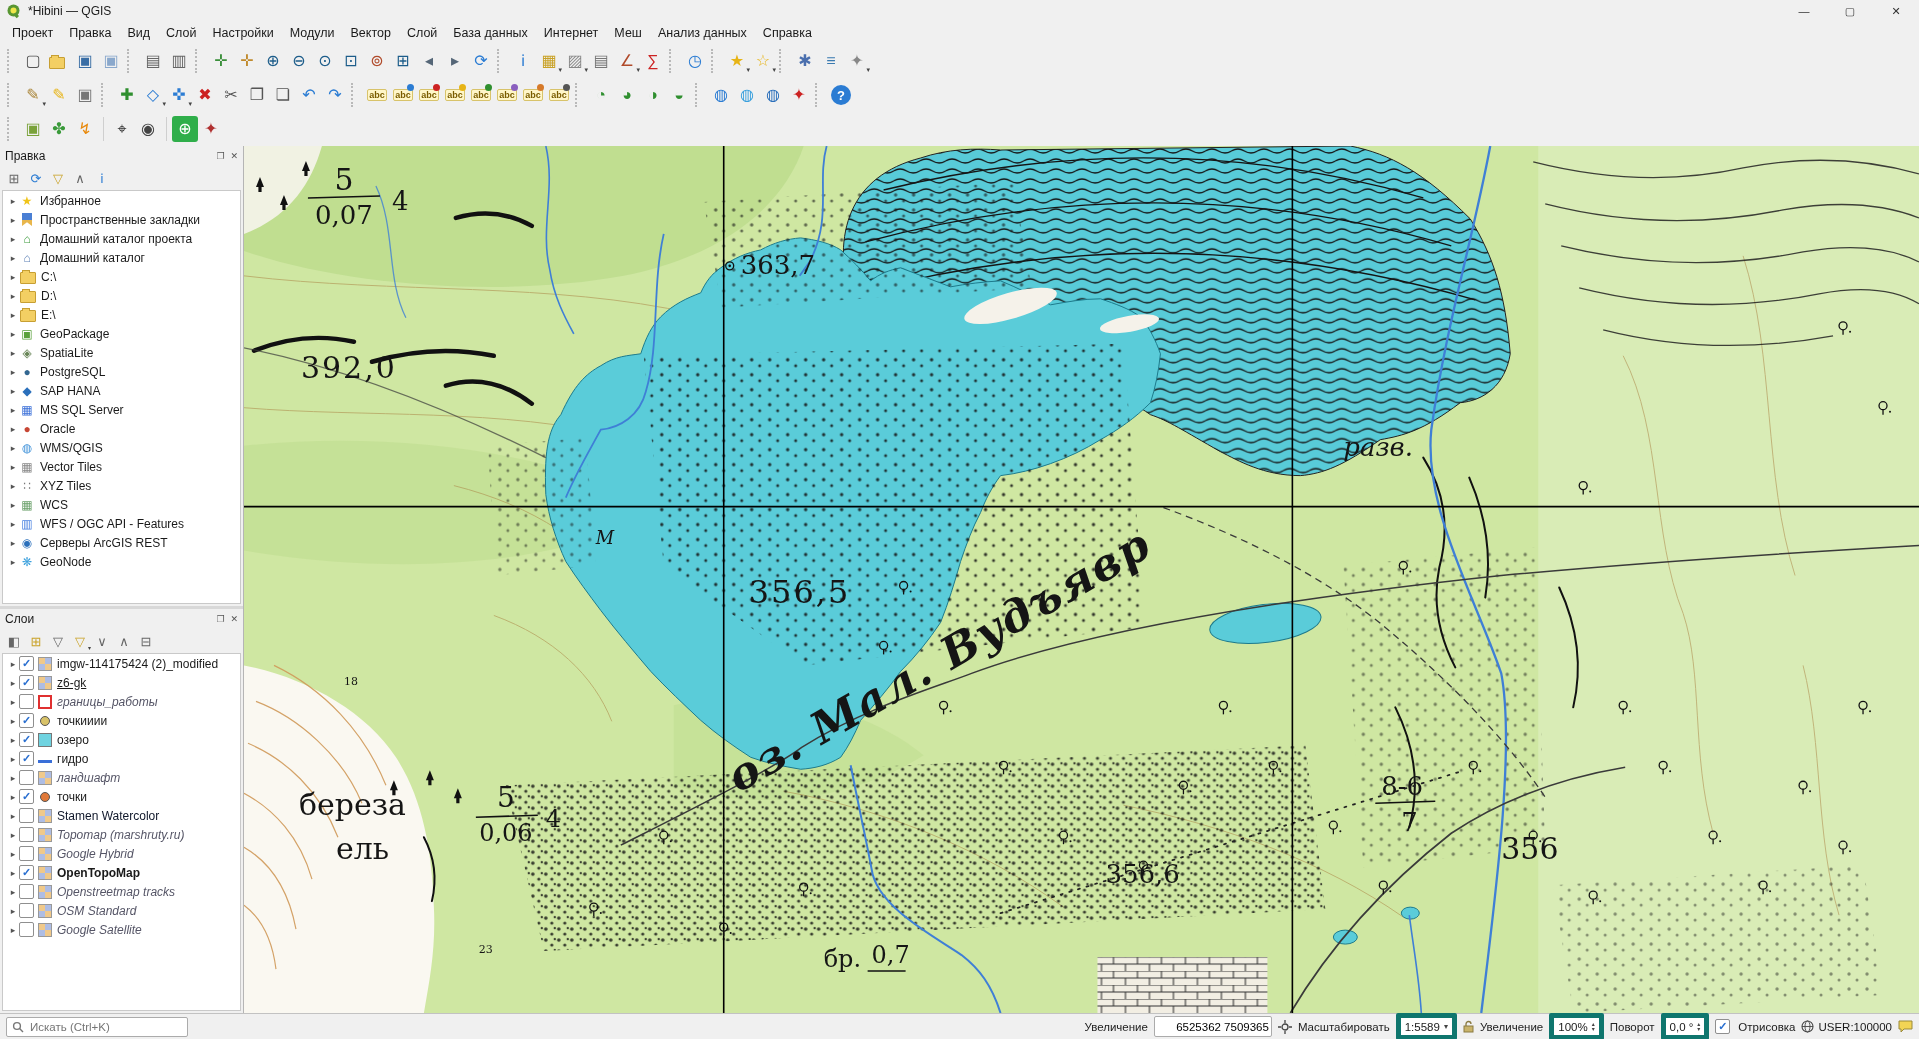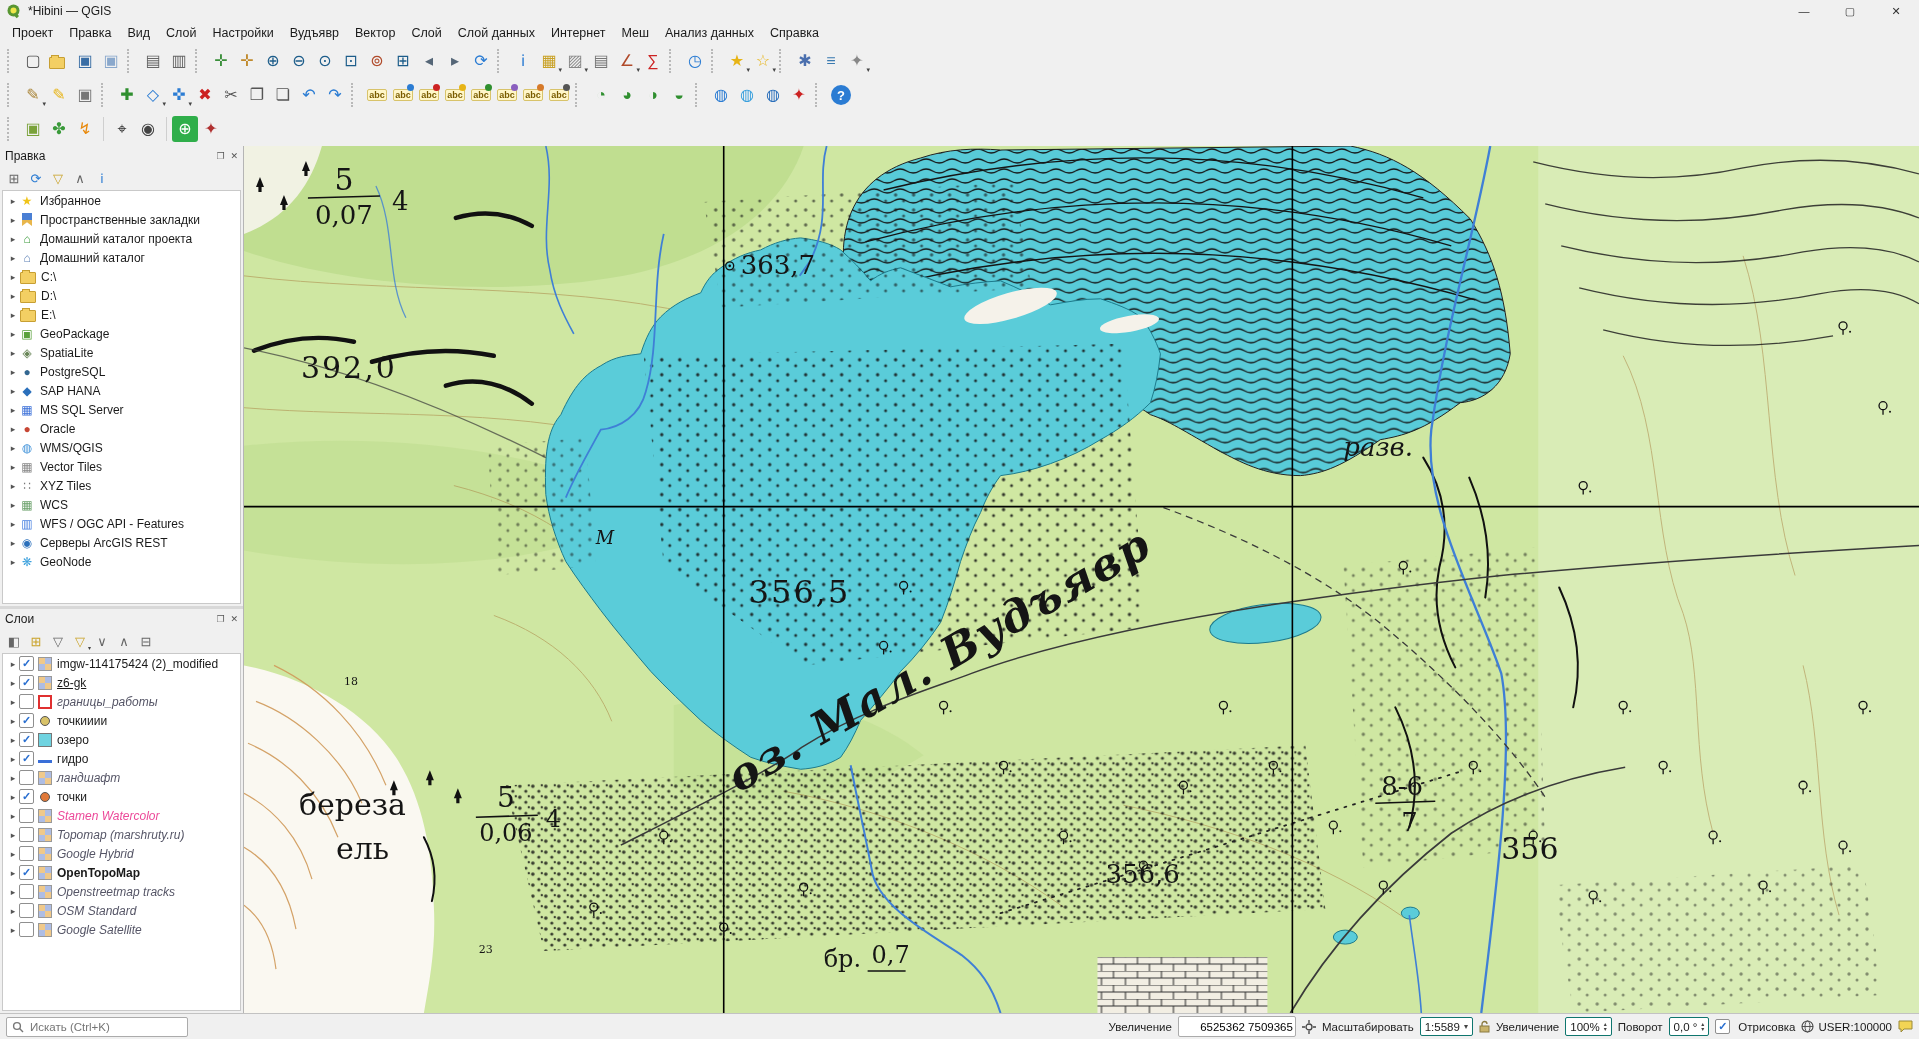--- a/index.html
+++ b/index.html
@@ -59,21 +59,21 @@
   #map-svg{position:absolute;inset:0;width:100%;height:100%;}
   #map-svg text{font-family:"DejaVu Serif","Liberation Serif",serif;fill:#151515;}
   
   .statusbar{height:25px;display:flex;align-items:center;gap:7px;padding:0 6px;background:#f0f0f0;border-top:1px solid #c2c2c2;font-size:11.5px;flex:none;}
   .sb-search{display:flex;align-items:center;gap:4px;background:#fff;border:1px solid #ababab;border-radius:2px;height:18px;padding:0 5px;width:170px;}
   .sb-search input{border:none;outline:none;width:100%;font-size:11.5px;font-family:"Liberation Sans",sans-serif;background:transparent;color:#333;}
   .sb-right{margin-left:auto;display:flex;align-items:center;gap:6px;}
   .sb-label{color:#222;}
   .sb-input{height:17px;border:1px solid #ababab;border-radius:2px;background:#fff;font-size:11.5px;font-family:"Liberation Sans",sans-serif;text-align:center;}
   .coords{width:112px;text-align:right;}
-  .sb-combo{display:flex;align-items:center;gap:4px;background:#fff;border:1px solid #0f766e;border-radius:2px;height:17px;padding:0 4px;}
+  .sb-combo{display:flex;align-items:center;gap:4px;background:#fff;border:5px solid #0f766e;border-radius:2px;height:17px;padding:0 4px;}
   .sb-combo .dd{font-size:8px;color:#444;}
   .spinners{display:flex;flex-direction:column;font-size:6px;line-height:5px;color:#444;}
   .sb-check{display:flex;align-items:center;gap:4px;}
   .sb-crs{display:flex;align-items:center;gap:4px;}
   .mini-ic{flex:none;}
 </style>
 </head>
 <body>
 
 <div class="app">
@@ -91,24 +91,24 @@
         <span class="win-btn">✕</span>
       </div>
   </div>
 
   <div class="menubar" id="menubar">
       <span class="menu-item">Проект</span>
       <span class="menu-item">Правка</span>
       <span class="menu-item">Вид</span>
       <span class="menu-item">Слой</span>
       <span class="menu-item">Настройки</span>
-      <span class="menu-item">Вудъявр</span>
+      <span class="menu-item">Модули</span>
       <span class="menu-item">Вектор</span>
       <span class="menu-item">Слой</span>
-      <span class="menu-item">Слой данных</span>
+      <span class="menu-item">База данных</span>
       <span class="menu-item">Интернет</span>
       <span class="menu-item">Меш</span>
       <span class="menu-item">Анализ данных</span>
       <span class="menu-item">Справка</span>
     </div>
 
   <div class="toolbar-row">
       <span class="tb-handle"></span>
       <div class="tbtn">
         <span class="glyph" style="color: rgb(85, 85, 85);">▢</span>
@@ -552,21 +552,21 @@
             <div class="tree-row">
               <span class="tree-arrow">▸</span>
               <span class="cb on">✓</span>
               <span class="licon point" style="background: rgb(224, 120, 56);"></span>
               <span class="tree-label">точки</span>
             </div>
             <div class="tree-row">
               <span class="tree-arrow">▸</span>
               <span class="cb"></span>
               <span class="licon raster"></span>
-              <span class="tree-label" style="font-style: italic; color: #ec4899;">Stamen Watercolor</span>
+              <span class="tree-label" style="color: #0f172a;">Stamen Watercolor</span>
             </div>
             <div class="tree-row">
               <span class="tree-arrow">▸</span>
               <span class="cb"></span>
               <span class="licon raster"></span>
               <span class="tree-label" style="font-style: italic; color: rgb(85, 85, 102);">Topomap (marshruty.ru)</span>
             </div>
             <div class="tree-row">
               <span class="tree-arrow">▸</span>
               <span class="cb"></span>

